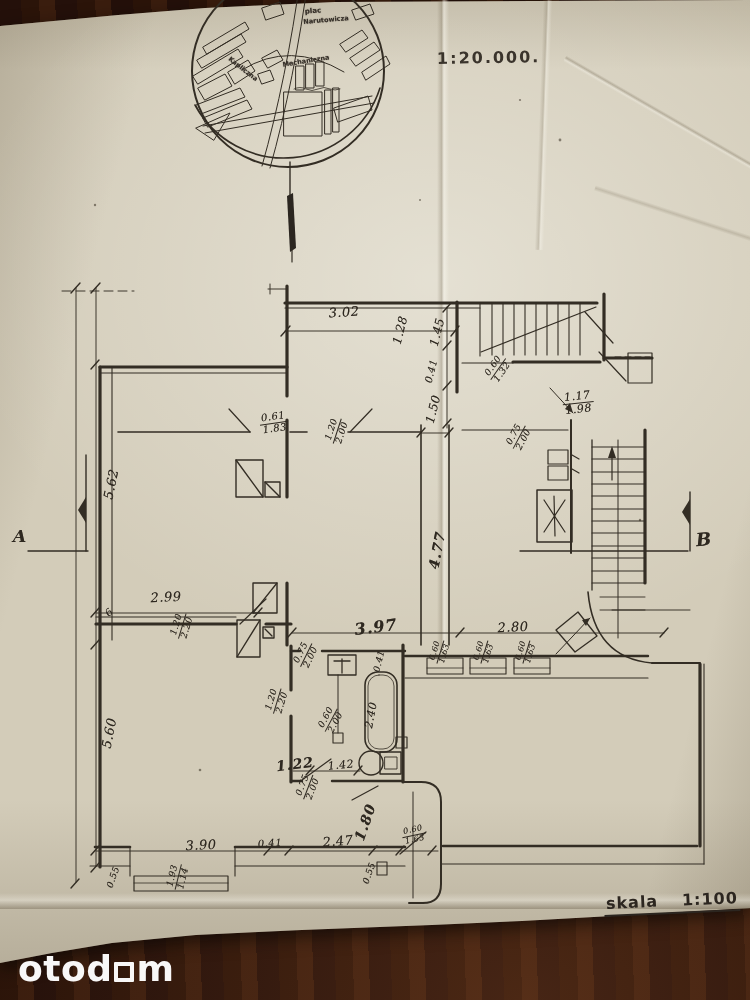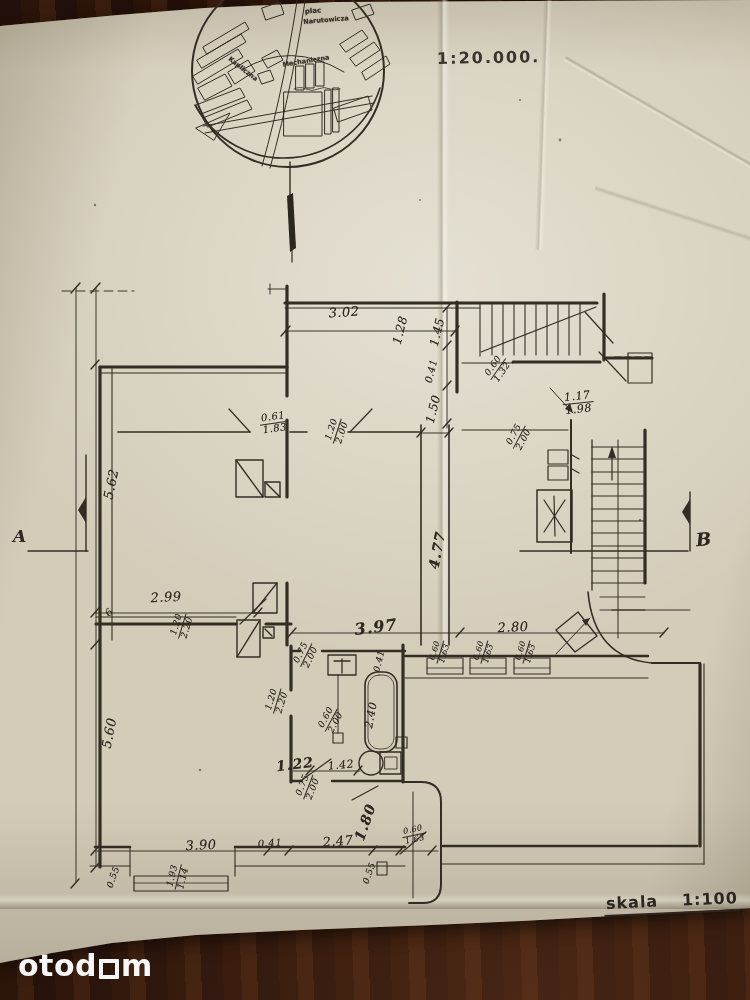--- a/index.html
+++ b/index.html
@@ -50,21 +50,21 @@
   #map-scale-note{
     position:absolute;left:437px;top:48px;font-size:16px;letter-spacing:2px;color:#3a342c;
     font-weight:600;transform:rotate(-1deg);
   }
   #plan-scale{
     position:absolute;left:604px;top:891px;width:132px;display:flex;justify-content:space-between;
     border-bottom:2px solid #2c2620;padding:0 2px 2px 2px;transform:rotate(-2.5deg);
     font-size:16px;color:#2c2620;font-weight:600;letter-spacing:1px;
   }
   #watermark{
-    position:absolute;left:18px;top:948px;color:#fff;font-weight:700;font-size:30px;
+    position:absolute;left:18px;top:948px;color:#fff;font-weight:700;font-size:36px;
     letter-spacing:.5px;display:flex;align-items:center;opacity:.97;
   }
   #watermark .sq{display:inline-block;width:12px;height:12px;border:4px solid #fff;
     border-radius:1px;margin:6px 2px 0 2px;}
 </style>
 </head>
 <body>
 
 <div id="paper-wrap">
   <div id="paper"></div>

